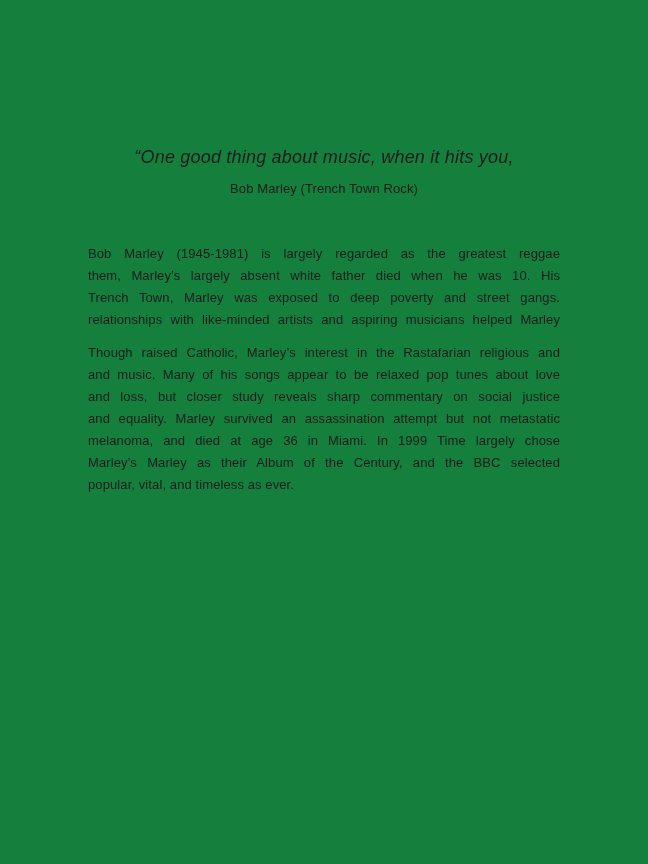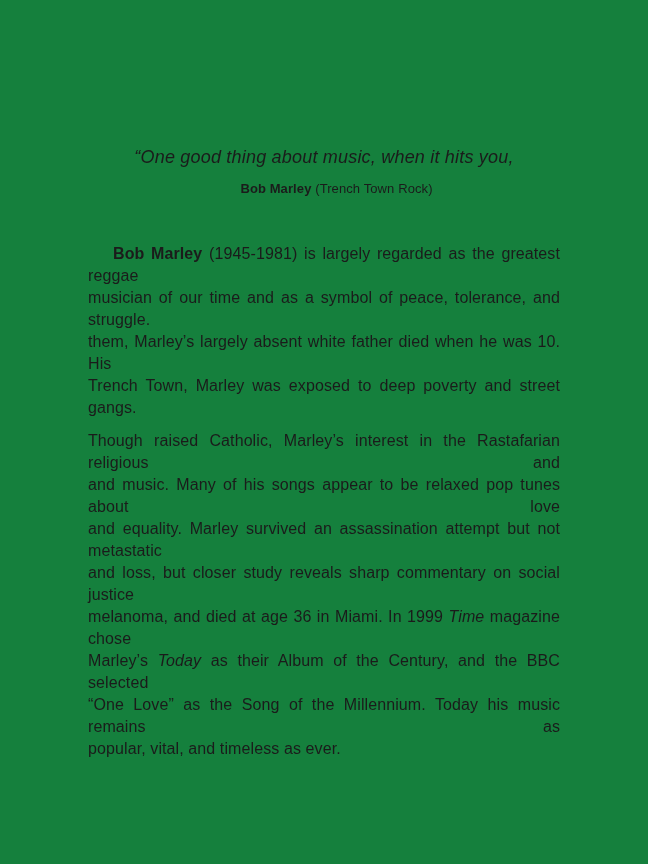--- a/index.html
+++ b/index.html
@@ -29,56 +29,55 @@
   .attribution {
     margin-top: 11px;
     text-align: center;
     font-size: 13px;
     line-height: 16px;
     letter-spacing: 0.1px;
   }
   .body-text {
     margin: 46px 88px 0 88px;
     width: 472px;
-    font-size: 16px;
+    font-size: 13px;
     line-height: 22px;
     letter-spacing: 0.1px;
   }
   .paragraph { margin: 0 0 11px 0; }
   .line {
     text-align: justify;
     text-align-last: justify;
   }
   .line.last { text-align-last: left; }
-  .b { font-weight: bold; margin-left: 25px; }
-  .i { font-style: italic; }
+  .b { font-weight: normal; }
+  .i { }
 </style>
 </head>
 <body>
 
 <div class="page">
 
   <div class="quote">
     <div class="quote-line">“One good thing about music, when it hits you,</div>
   </div>
 
   <div class="attribution"><span class="b">Bob Marley</span><span> (Trench Town Rock)</span></div>
 
   <div class="body-text">
       <div class="paragraph">
         <div class="line"><span class="b">Bob Marley</span><span> (1945-1981) is largely regarded as the greatest reggae</span></div>
-        <div class="line"><span>musician of our time and as a symbol of peace, tolerance, and struggle.</span></div>
         <div class="line"><span>them, Marley’s largely absent white father died when he was 10. His</span></div>
         <div class="line"><span>Trench Town, Marley was exposed to deep poverty and street gangs.</span></div>
+        <div class="line"><span>relationships with like-minded artists and aspiring musicians helped Marley</span></div>
       </div>
       <div class="paragraph">
         <div class="line"><span>Though raised Catholic, Marley’s interest in the Rastafarian religious and</span></div>
         <div class="line"><span>and music. Many of his songs appear to be relaxed pop tunes about love</span></div>
+        <div class="line"><span>and loss, but closer study reveals sharp commentary on social justice</span></div>
         <div class="line"><span>and equality. Marley survived an assassination attempt but not metastatic</span></div>
-        <div class="line"><span>and loss, but closer study reveals sharp commentary on social justice</span></div>
-        <div class="line"><span>melanoma, and died at age 36 in Miami. In 1999 </span><span class="i">Time</span><span> magazine chose</span></div>
-        <div class="line"><span>Marley’s </span><span class="i">Today</span><span> as their Album of the Century, and the BBC selected</span></div>
-        <div class="line"><span>“One Love” as the Song of the Millennium. Today his music remains as</span></div>
+        <div class="line"><span>melanoma, and died at age 36 in Miami. In 1999 </span><span class="i">Time</span><span> largely chose</span></div>
+        <div class="line"><span>Marley’s </span><span class="i">Marley</span><span> as their Album of the Century, and the BBC selected</span></div>
         <div class="line last"><span>popular, vital, and timeless as ever.</span></div>
       </div>
     </div>
 
 </div>
 
 </body></html>

